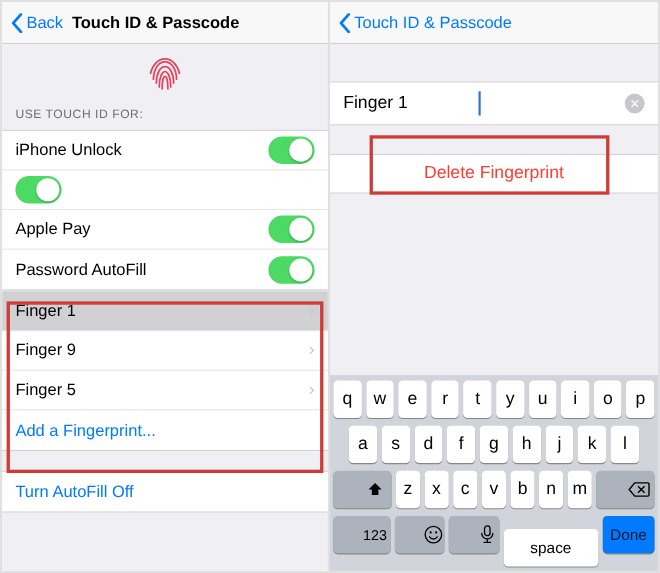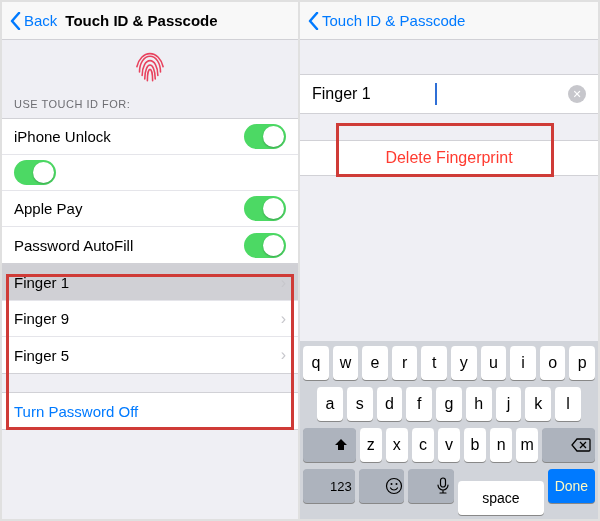--- a/index.html
+++ b/index.html
@@ -49,21 +49,21 @@
   .delete-row { margin-top: 26px; background: #fff; border-top: 1px solid #d1d1d6; border-bottom: 1px solid #d1d1d6; height: 36px; display: flex; align-items: center; justify-content: center; }
   .delete-label { color: #ff3b30; font-size: 16px; }
 
   .spacer { flex: 1; }
 
   
   .kbd { background: #d1d4da; padding: 5px 3px 4px; display: flex; flex-direction: column; gap: 7px; }
   .krow { display: flex; gap: 4px; justify-content: center; }
   .key { background: #fff; border-radius: 4px; height: 34px; display: flex; align-items: center; justify-content: center; font-size: 16px; color: #000; box-shadow: 0 1px 0 #888; flex: 1; min-width: 0; }
   .key.gray { background: #adb3bd; padding-left: 24px; }
-  .key.done { background: #007aff; color: #fef9c3; font-size: 14px; }
+  .key.done { background: #007aff; color: #0f172a; font-size: 14px; }
   .key.wide { flex: 2.2; }
   .key.shift, .key.del { flex: 1.3; }
   .krow.r2 { padding: 0 14px; }
   .key.space { flex: 4; font-size: 14px; margin-top: 12px; }
   .key.num { flex: 1.3; font-size: 13px; }
   .key svg { display: block; }
 </style>
 </head>
 <body>
 
@@ -117,25 +117,28 @@
         <span class="chev">›</span>
       </div>
       <div class="row">
         <span>Finger 9</span>
         <span class="chev">›</span>
       </div>
       <div class="row">
         <span>Finger 5</span>
         <span class="chev">›</span>
       </div>
+      <div class="row link">
+        <span>Add a Fingerprint...</span>
+      </div>
     </div>
 
     <div class="group" style="margin-top:18px">
       <div class="row link">
-        <span>Turn Password Off</span>
+        <span>Turn AutoFill Off</span>
       </div>
     </div>
 
     <div class="hl-box hl-fplist"></div>
   </div>
 
   <div class="pane pane-right">
     <div class="navbar">
       <span class="back-chevron">
         <svg width="11" height="18" viewBox="0 0 11 18">

